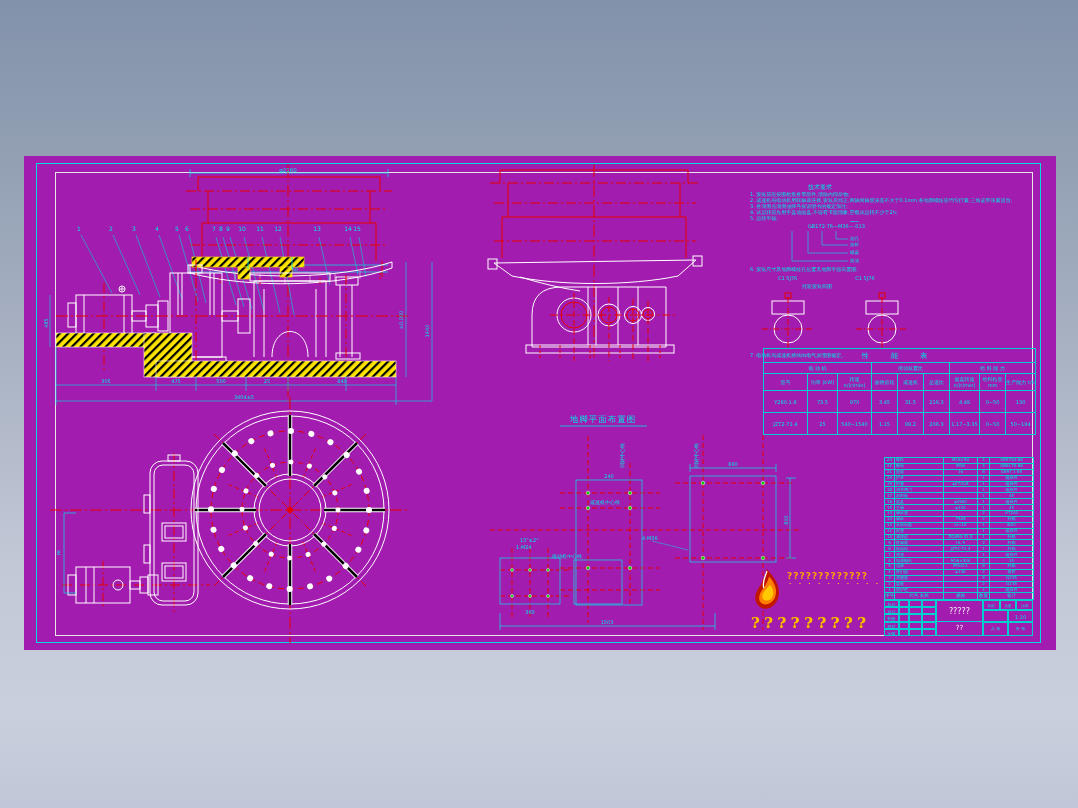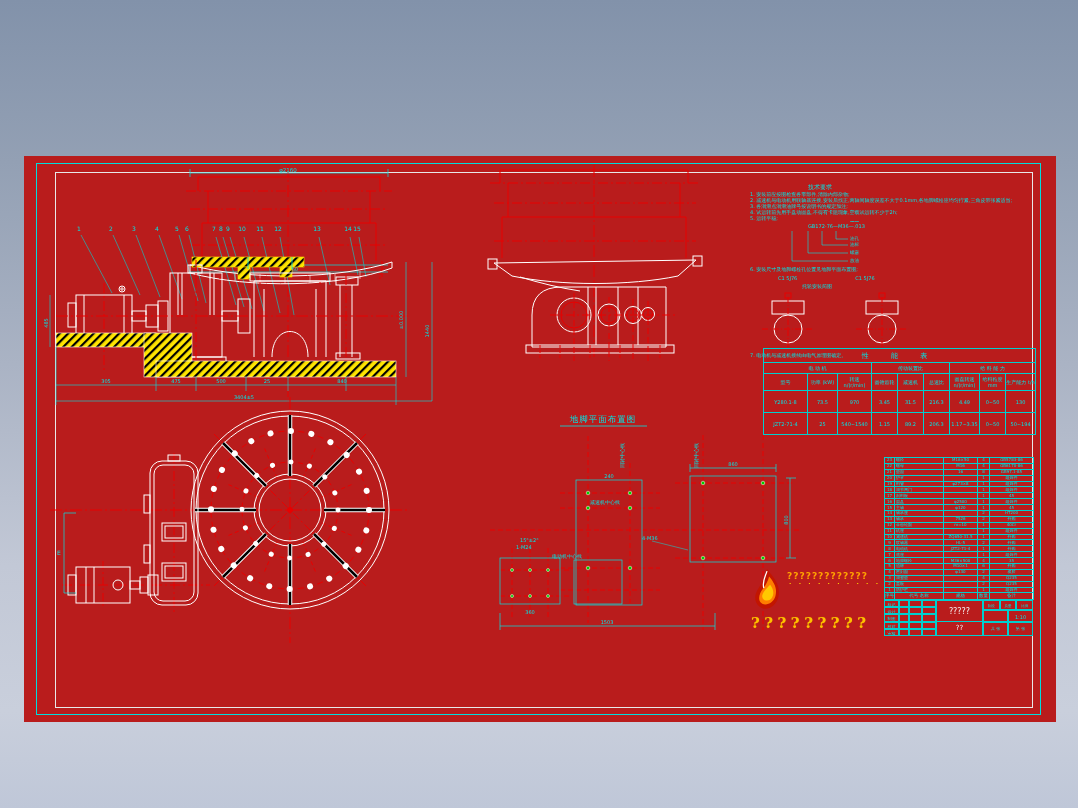--- a/index.html
+++ b/index.html
@@ -1,18 +1,18 @@
 <!DOCTYPE html>
 <html><head>
 <meta charset="utf-8">
 <style>
   html,body{margin:0;padding:0;width:1078px;height:808px;overflow:hidden;
     font-family:"DejaVu Sans","Liberation Sans",sans-serif;}
   body{background:linear-gradient(180deg,#8292aa 0%,#93a0b4 20%,#aab3c4 45%,#c2c8d6 70%,#c9cfdc 88%,#bfc7d8 100%);}
-  #canvas{position:absolute;left:24px;top:156px;width:1032px;height:566px;background:#b91c1c;overflow:hidden;}
+  #canvas{position:absolute;left:24px;top:156px;width:1032px;height:494px;background:#a21caf;overflow:hidden;}
   .frame-cyan{position:absolute;inset:7px 15px 7px 12px;border:1px solid #00dcdc;}
   .frame-white{position:absolute;inset:16px 23px 14px 31px;border:1px solid #e8e8e8;}
   .abs{position:absolute;}
   svg text{font-family:"DejaVu Sans","Liberation Sans",sans-serif;}
   .cy{fill:#00e5e5;}
   
   #notes{position:absolute;left:726px;top:27px;width:292px;color:#00e5e5;font-size:5px;line-height:6px;}
   #notes .nhead{text-align:left;padding-left:58px;font-size:6px;line-height:8px;}
   #notes .nline{white-space:pre-wrap;}
   .rl-row{display:flex;gap:58px;padding-left:28px;margin-top:3px;font-size:5px;}

